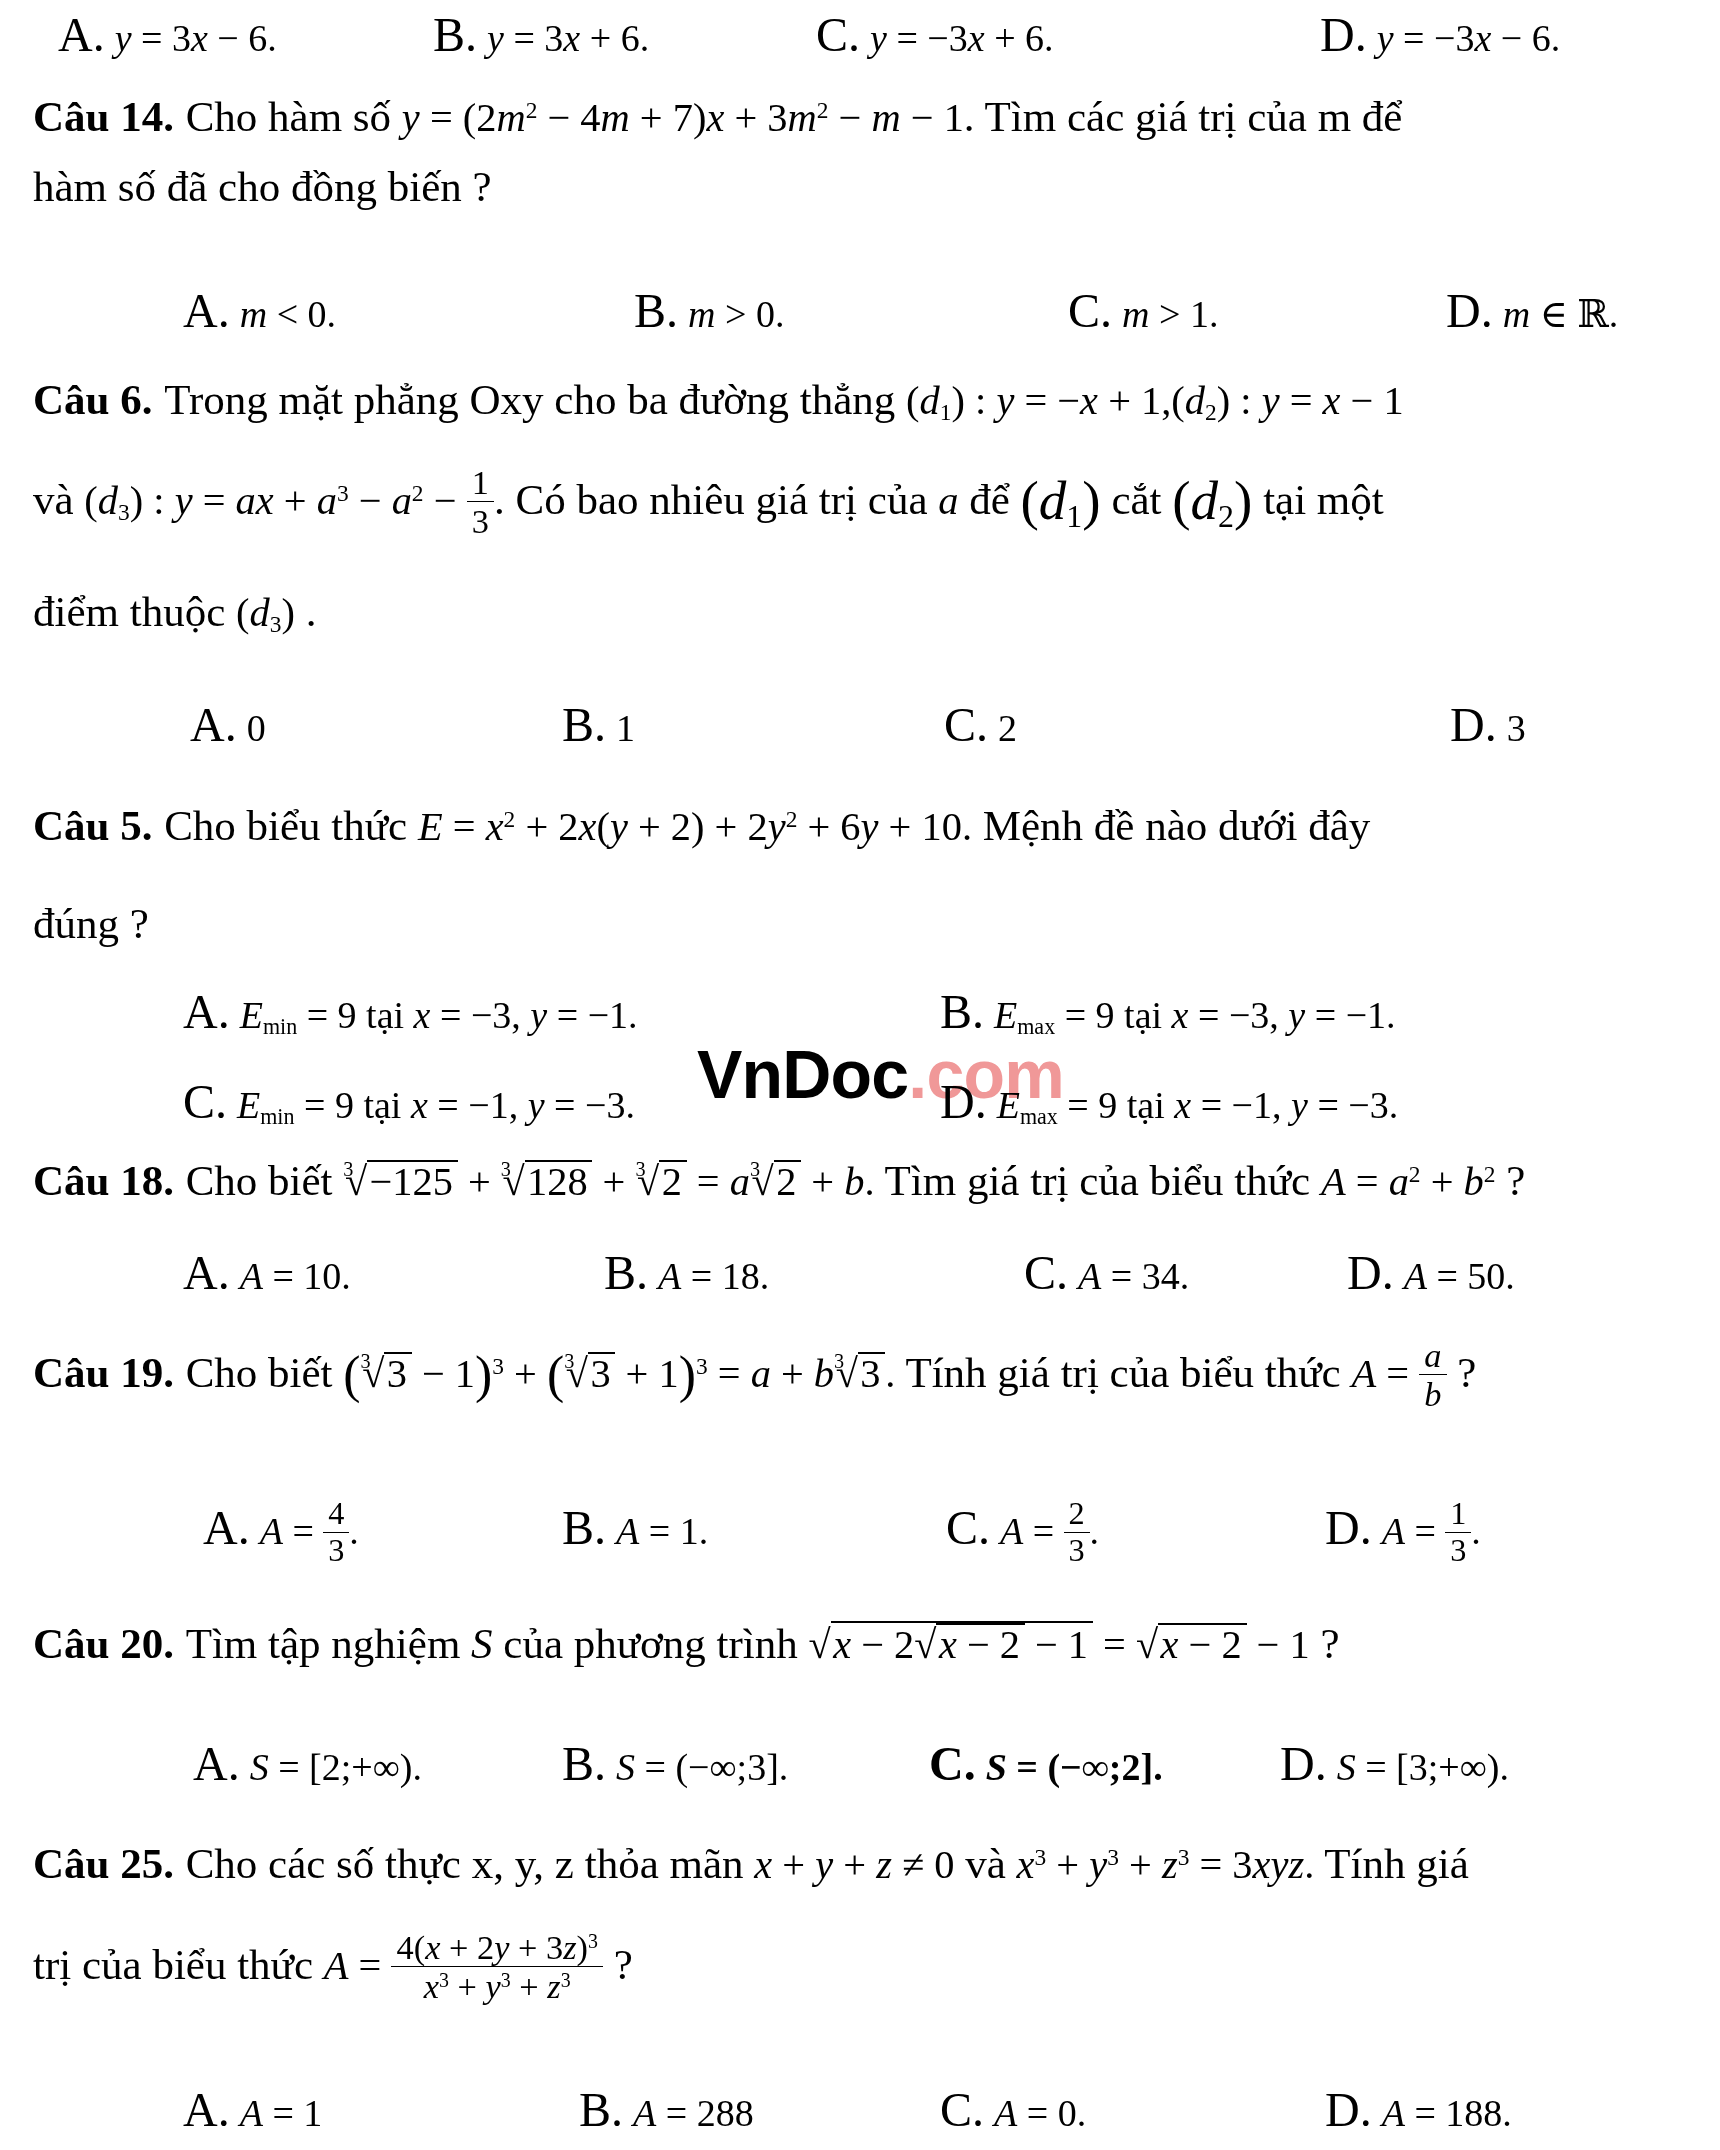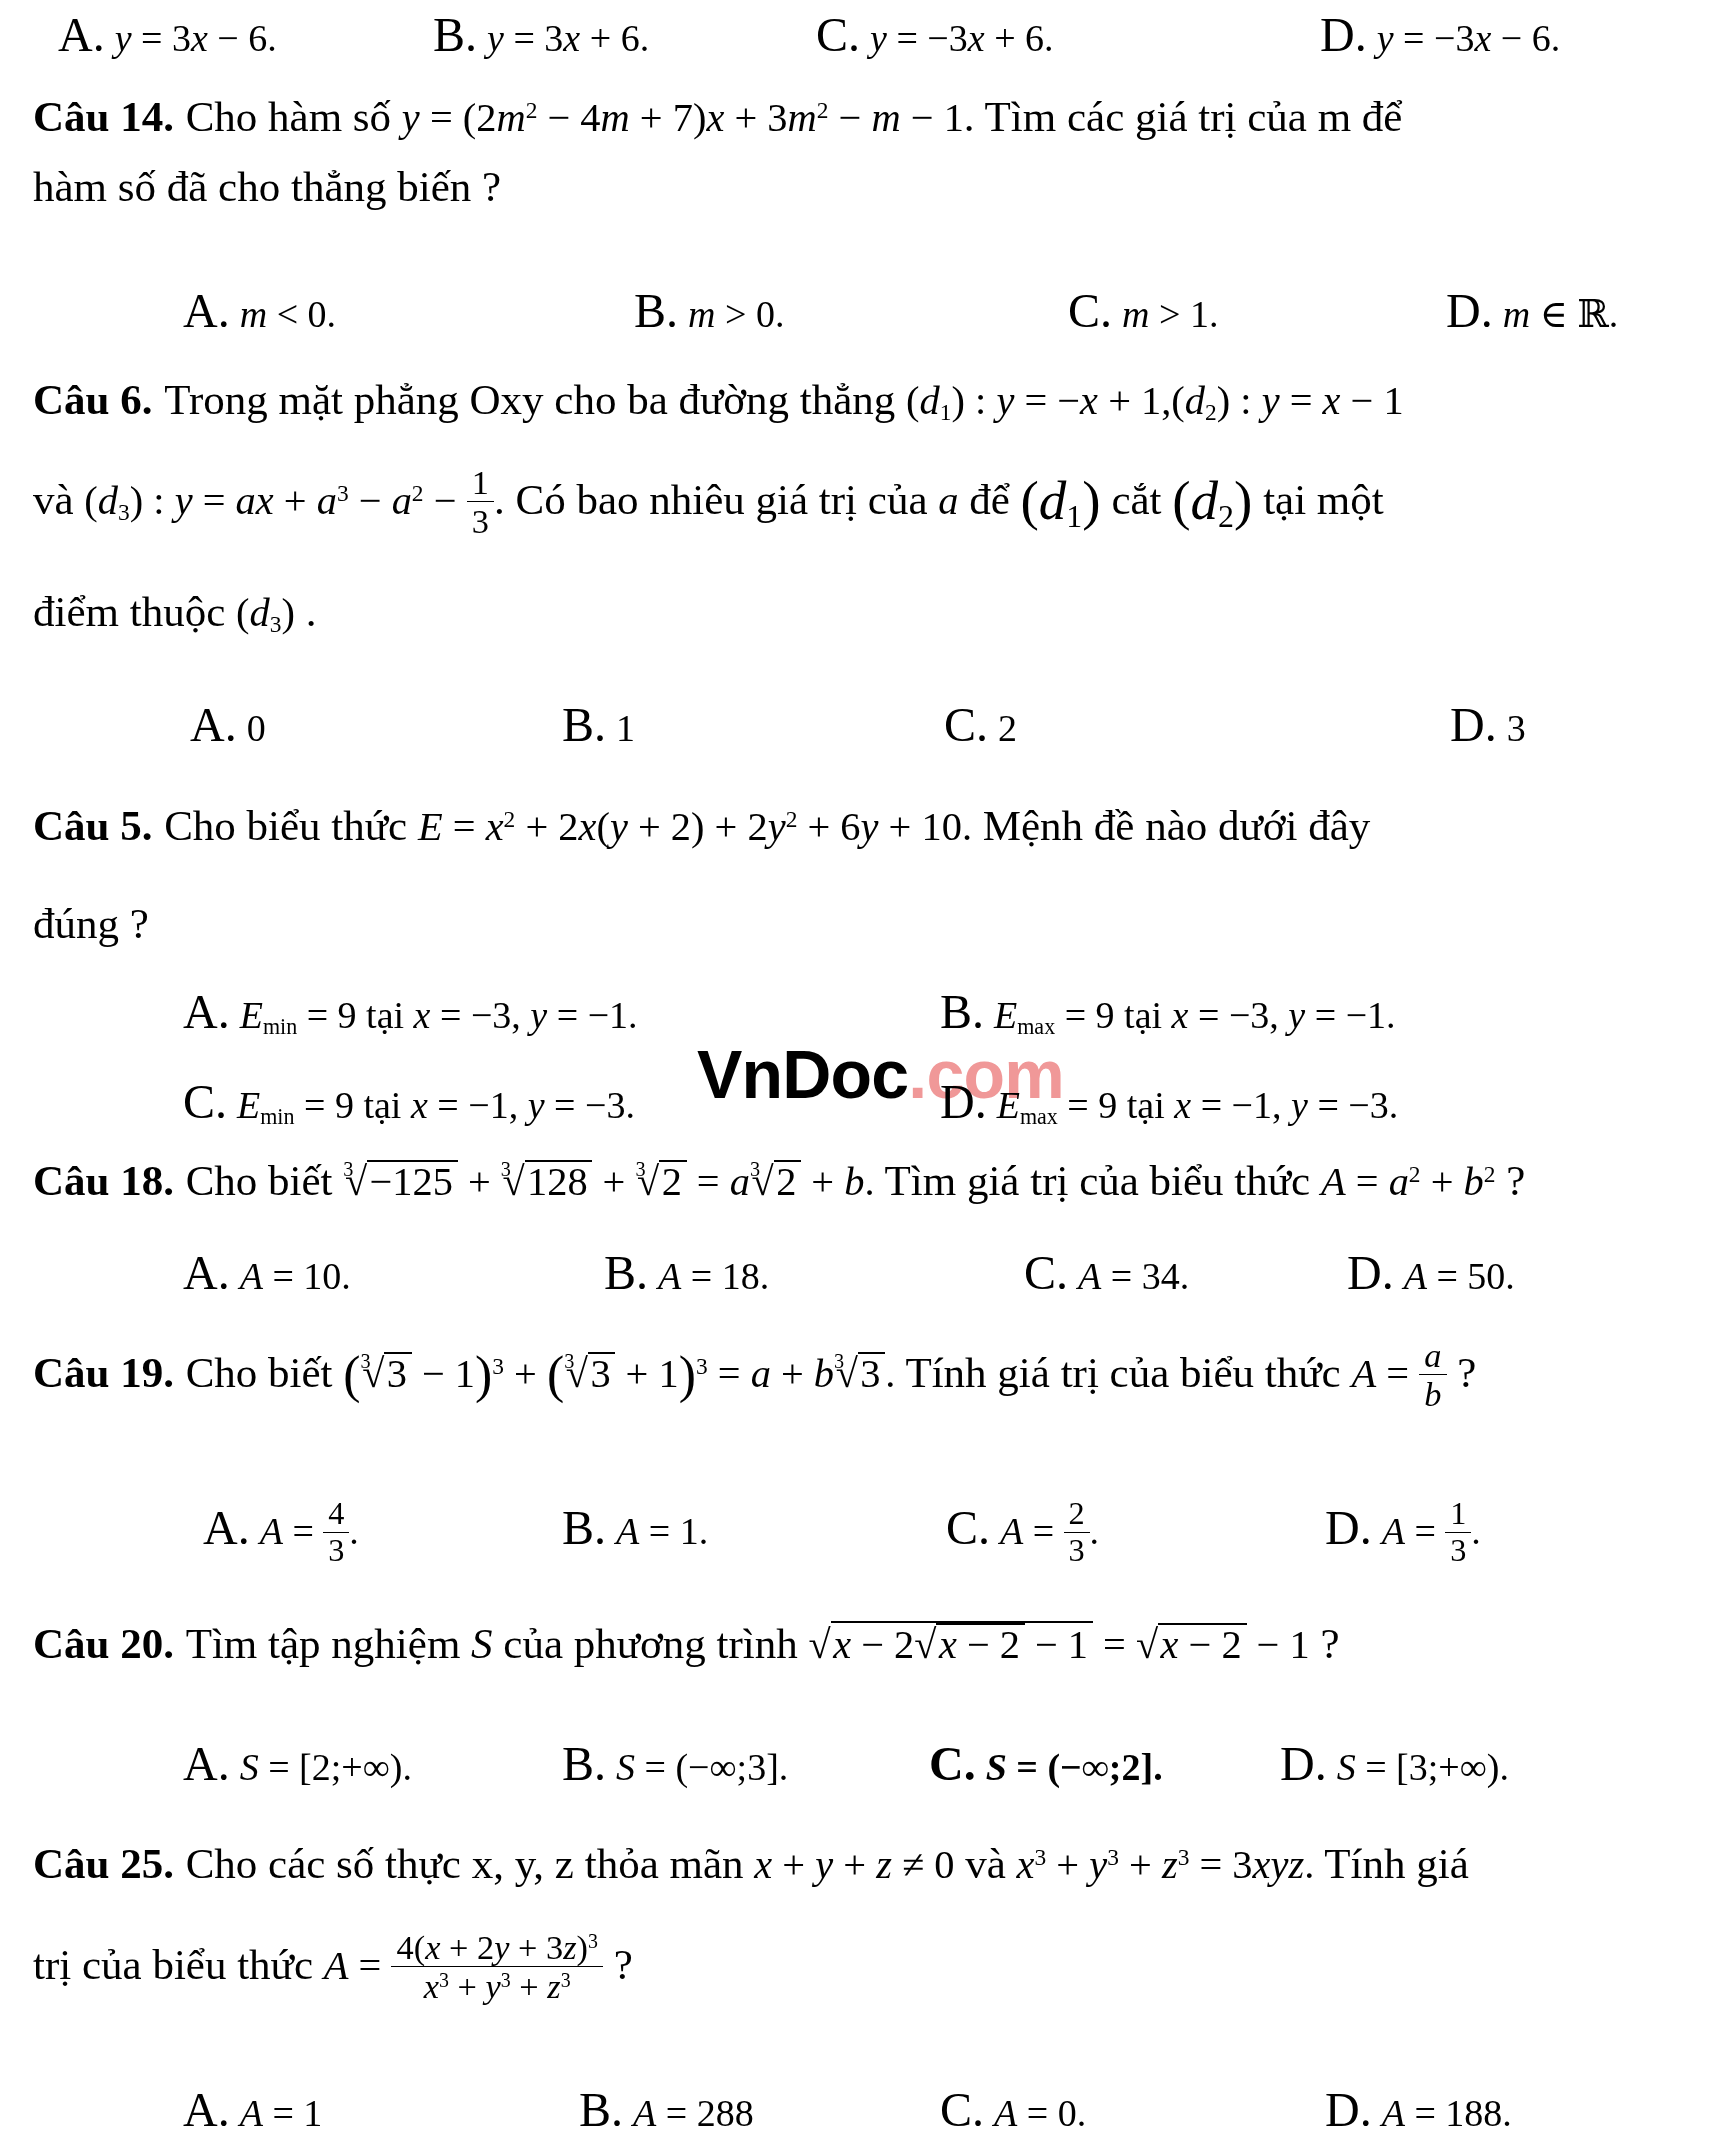--- a/index.html
+++ b/index.html
@@ -33,21 +33,21 @@
   <div class="wm" style="left:697px;top:1035px;">
     <span style="color: #000000;">VnDoc</span><span style="color: rgb(240, 152, 152);">.com</span>
   </div>
 
   <span class="opt" style="left:58px;top:6.7px;"><span class="ol">A.</span><span><i>y</i> = 3<i>x</i> − 6.</span></span>
   <span class="opt" style="left:433px;top:6.7px;"><span class="ol">B.</span><span><i>y</i> = 3<i>x</i> + 6.</span></span>
   <span class="opt" style="left:816px;top:6.7px;"><span class="ol">C.</span><span><i>y</i> = −3<i>x</i> + 6.</span></span>
   <span class="opt" style="left:1320px;top:6.7px;"><span class="ol">D.</span><span><i>y</i> = −3<i>x</i> − 6.</span></span>
 
   <div class="line" style="left:33px;top:90px;"><span class="qnum">Câu 14.</span><span>Cho hàm số <span class="m"><i>y</i> = (2<i>m</i><sup>2</sup> − 4<i>m</i> + 7)<i>x</i> + 3<i>m</i><sup>2</sup> − <i>m</i> − 1</span>. Tìm các giá trị của m để</span></div>
-  <div class="line" style="left:33px;top:160px;"><span>hàm số đã cho thẳng biến ?</span></div>
+  <div class="line" style="left:33px;top:160px;"><span>hàm số đã cho đồng biến ?</span></div>
   <span class="opt" style="left:183px;top:283px;"><span class="ol">A.</span><span><i>m</i> &lt; 0.</span></span>
   <span class="opt" style="left:634px;top:283px;"><span class="ol">B.</span><span><i>m</i> &gt; 0.</span></span>
   <span class="opt" style="left:1068px;top:283px;"><span class="ol">C.</span><span><i>m</i> &gt; 1.</span></span>
   <span class="opt" style="left:1446px;top:283px;"><span class="ol">D.</span><span><i>m</i> ∈ ℝ.</span></span>
 
   <div class="line" style="left:33px;top:373px;"><span class="qnum">Câu 6.</span><span>Trong mặt phẳng Oxy cho ba đường thẳng <span class="m">(<i>d</i><sub>1</sub>) : <i>y</i> = −<i>x</i> + 1,(<i>d</i><sub>2</sub>) : <i>y</i> = <i>x</i> − 1</span></span></div>
   <div class="line" style="left:33px;top:467px;"><span>và <span class="m">(<i>d</i><sub>3</sub>) : <i>y</i> = <i>ax</i> + <i>a</i><sup>3</sup> − <i>a</i><sup>2</sup> − <span class="fr"><span class="nu">1</span><span class="de">3</span></span></span>. Có bao nhiêu giá trị của <span class="m"><i>a</i></span> để <span class="m bp">(<i>d</i><sub>1</sub>)</span> cắt <span class="m bp">(<i>d</i><sub>2</sub>)</span> tại một</span></div>
   <div class="line" style="left:33px;top:585px;"><span>điểm thuộc <span class="m">(<i>d</i><sub>3</sub>)</span> .</span></div>
   <span class="opt" style="left:190px;top:697px;"><span class="ol">A.</span><span>0</span></span>
   <span class="opt" style="left:562px;top:697px;"><span class="ol">B.</span><span>1</span></span>
@@ -67,21 +67,21 @@
   <span class="opt" style="left:1024px;top:1245px;"><span class="ol">C.</span><span><i>A</i> = 34.</span></span>
   <span class="opt" style="left:1347px;top:1245px;"><span class="ol">D.</span><span><i>A</i> = 50.</span></span>
 
   <div class="line" style="left:33px;top:1340px;"><span class="qnum">Câu 19.</span><span>Cho biết <span class="m"><span class="bp">(</span><span class="rt"><span class="idx">3</span><span class="rs">√</span><span class="vin">3</span></span> − 1<span class="bp">)</span><sup>3</sup> + <span class="bp">(</span><span class="rt"><span class="idx">3</span><span class="rs">√</span><span class="vin">3</span></span> + 1<span class="bp">)</span><sup>3</sup> = <i>a</i> + <i>b</i><span class="rt"><span class="idx">3</span><span class="rs">√</span><span class="vin">3</span></span>.</span> Tính giá trị của biểu thức <span class="m"><i>A</i> = <span class="fr"><span class="nu"><i>a</i></span><span class="de"><i>b</i></span></span></span> ?</span></div>
   <span class="opt" style="left:183px;top:1500px;margin-left:20px;"><span class="ol">A.</span><span><i>A</i> = <span class="fr"><span class="nu">4</span><span class="de">3</span></span>.</span></span>
   <span class="opt" style="left:562px;top:1500px;"><span class="ol">B.</span><span><i>A</i> = 1.</span></span>
   <span class="opt" style="left:946px;top:1500px;"><span class="ol">C.</span><span><i>A</i> = <span class="fr"><span class="nu">2</span><span class="de">3</span></span>.</span></span>
   <span class="opt" style="left:1325px;top:1500px;"><span class="ol">D.</span><span><i>A</i> = <span class="fr"><span class="nu">1</span><span class="de">3</span></span>.</span></span>
 
   <div class="line" style="left:33px;top:1617px;"><span class="qnum">Câu 20.</span><span>Tìm tập nghiệm <i>S</i> của phương trình <span class="m"><span class="rt"><span class="rs">√</span><span class="vin"><i>x</i> − 2<span class="rt"><span class="rs">√</span><span class="vin"><i>x</i> − 2</span></span> − 1</span></span> = <span class="rt"><span class="rs">√</span><span class="vin"><i>x</i> − 2</span></span> − 1</span> ?</span></div>
-  <span class="opt" style="left:183px;top:1736px;"><span class="ol">A.</span><span><i>S</i> = [2;+∞).</span></span>
+  <span class="opt" style="left:193px;top:1736px;"><span class="ol">A.</span><span><i>S</i> = [2;+∞).</span></span>
   <span class="opt" style="left:562px;top:1736px;"><span class="ol">B.</span><span><i>S</i> = (−∞;3].</span></span>
   <span class="opt" style="left:929px;top:1736px;font-weight:bold;"><span class="ol">C.</span><span><i>S</i> = (−∞;2].</span></span>
   <span class="opt" style="left:1280px;top:1736px;"><span class="ol">D.</span><span><i>S</i> = [3;+∞).</span></span>
 
   <div class="line" style="left:33px;top:1837px;"><span class="qnum">Câu 25.</span><span>Cho các số thực x, y, z thỏa mãn <span class="m"><i>x</i> + <i>y</i> + <i>z</i> ≠ 0</span> và <span class="m"><i>x</i><sup>3</sup> + <i>y</i><sup>3</sup> + <i>z</i><sup>3</sup> = 3<i>xyz</i>.</span> Tính giá</span></div>
   <div class="line" style="left:33px;top:1932px;"><span>trị của biểu thức <span class="m"><i>A</i> = <span class="fr"><span class="nu">4(<i>x</i> + 2<i>y</i> + 3<i>z</i>)<sup>3</sup></span><span class="de"><i>x</i><sup>3</sup> + <i>y</i><sup>3</sup> + <i>z</i><sup>3</sup></span></span></span> ?</span></div>
   <span class="opt" style="left:183px;top:2082px;"><span class="ol">A.</span><span><i>A</i> = 1</span></span>
   <span class="opt" style="left:579px;top:2082px;"><span class="ol">B.</span><span><i>A</i> = 288</span></span>
   <span class="opt" style="left:940px;top:2082px;"><span class="ol">C.</span><span><i>A</i> = 0.</span></span>
   <span class="opt" style="left:1325px;top:2082px;"><span class="ol">D.</span><span><i>A</i> = 188.</span></span>

